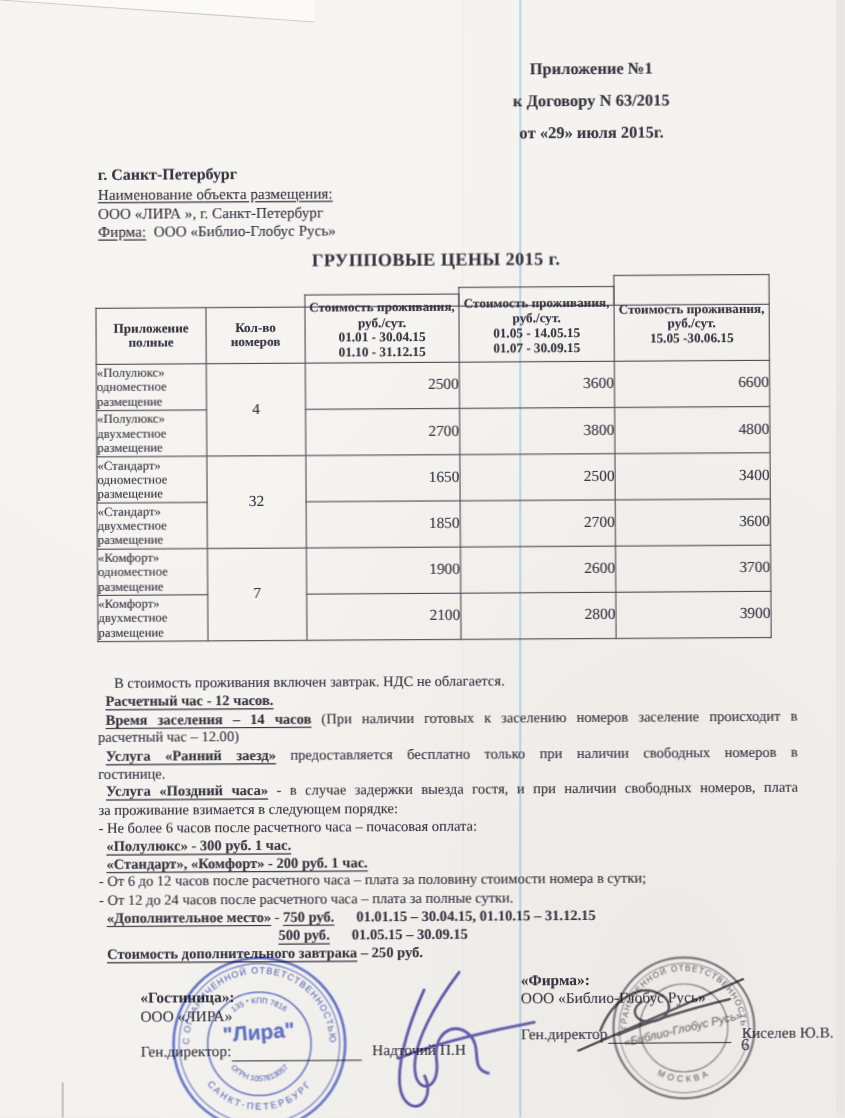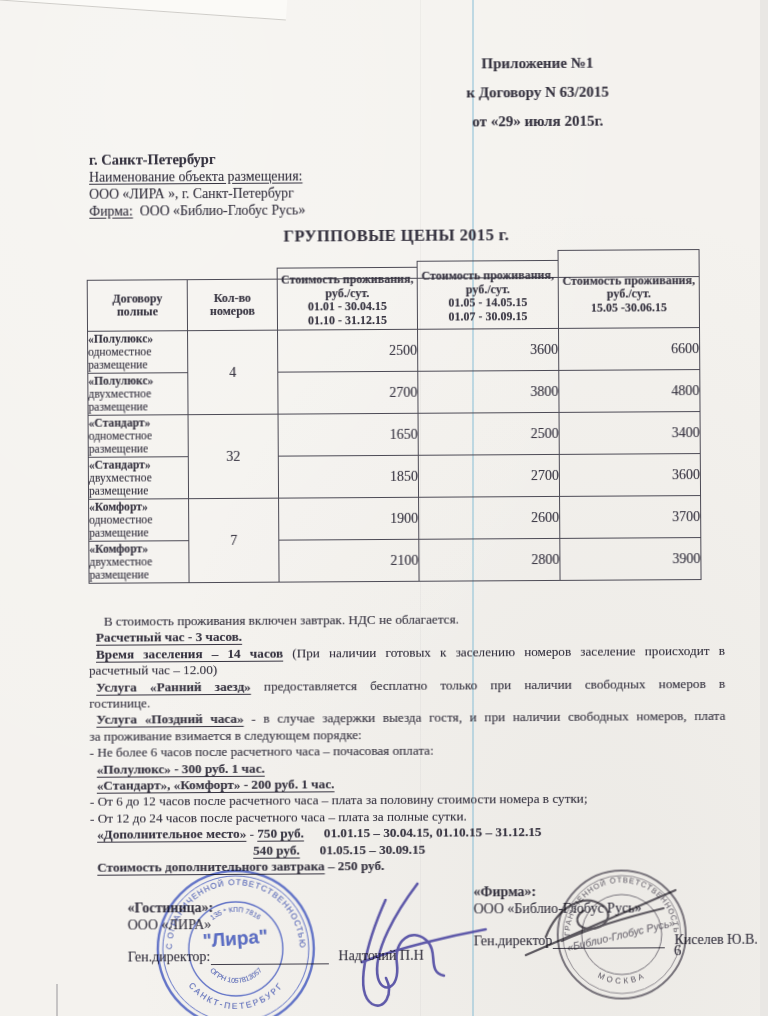--- a/index.html
+++ b/index.html
@@ -45,21 +45,21 @@
     text-align:center; vertical-align:middle; }
   th.price { position:relative; border-top:none; vertical-align:top; }
   th.price .cap { position:absolute; left:-1.2px; right:-1.2px; bottom:100%; height:var(--cap);
     border:1.2px solid #4c4a55; border-bottom:none; }
   th.price .hdr { position:relative; }
   th.c3 .hdr { margin-top:-8px; }
   th.c4 .hdr { margin-top:-14px; }
   th.c5 .hdr { margin-top:-16px; }
   td.cat { height:41px; font-size:11.6px; line-height:13.2px; padding:2px 2px 2px 5px;
     vertical-align:middle; }
-  td.cat .cn { font-weight:bold; }
+  td.cat .cn { font-weight:normal; }
   td.cnt { text-align:center; vertical-align:middle; font-size:14px; }
   td.pr  { text-align:right; vertical-align:middle; font-size:14px; }
 
   
   .notes { position:absolute; top:612px; left:85px; width:636px; font-size:13.2px; line-height:16.4px; }
   .ln { min-height:16.4px; }
   .ind1 { padding-left:15px; }
   .lead { padding-left:7px; }
   .just { text-align:justify; text-align-last:justify; }
   .bu { font-weight:bold; text-decoration:underline; text-underline-offset:2.5px; }
@@ -117,21 +117,21 @@
         <colgroup>
             <col style="width:100px">
             <col style="width:90px">
             <col style="width:140px">
             <col style="width:141px">
             <col style="width:141px">
           </colgroup>
         <thead>
           <tr>
             <th class="c1">
-              <div>Договору</div>
+              <div>Приложение</div>
               <div>полные</div>
             </th>
             <th class="c2">
               <div>Кол-во</div>
               <div>номеров</div>
             </th>
             <th class="price c3" style="--cap:11px">
               <div class="cap"></div>
               <div class="hdr">
                 <div>Стоимость проживания,</div>
@@ -222,34 +222,34 @@
             <td class="pr">2100</td>
             <td class="pr">2800</td>
             <td class="pr">3900</td>
           </tr>
         </tbody>
       </table>
     </div>
 
     <div class="notes">
       <div class="ln ind1">В стоимость проживания включен завтрак. НДС не облагается.</div>
-      <div class="ln lead"><span class="bu">Расчетный час - 3 часов.</span></div>
+      <div class="ln lead"><span class="bu">Расчетный час - 12 часов.</span></div>
       <div class="ln lead just"><span class="bu">Время заселения – 14 часов</span><span> (При наличии готовых к заселению номеров заселение происходит в</span></div>
       <div class="ln">расчетный час – 12.00)</div>
       <div class="ln lead just"><span class="bu">Услуга «Ранний заезд»</span><span> предоставляется бесплатно только при наличии свободных номеров в</span></div>
       <div class="ln">гостинице.</div>
       <div class="ln lead just"><span class="bu">Услуга «Поздний часа»</span><span> - в случае задержки выезда гостя, и при наличии свободных номеров, плата</span></div>
       <div class="ln">за проживание взимается в следующем порядке:</div>
       <div class="ln">- Не более 6 часов после расчетного часа – почасовая оплата:</div>
       <div class="ln lead"><span class="bu">«Полулюкс» - 300 руб. 1 час.</span></div>
       <div class="ln lead"><span class="bu">«Стандарт», «Комфорт» - 200 руб. 1 час.</span></div>
       <div class="ln">- От 6 до 12 часов после расчетного часа – плата за половину стоимости номера в сутки;</div>
       <div class="ln">- От 12 до 24 часов после расчетного часа – плата за полные сутки.</div>
       <div class="ln lead"><span class="bu">«Дополнительное место»</span><span> - </span><span class="bu">750 руб.</span><span class="b dates">01.01.15 – 30.04.15, 01.10.15 – 31.12.15</span></div>
-      <div class="ln extra2"><span class="bu">540 руб.</span><span class="b dates">01.05.15 – 30.09.15</span></div>
+      <div class="ln extra2"><span class="bu">500 руб.</span><span class="b dates">01.05.15 – 30.09.15</span></div>
       <div class="ln lead"><span class="bu">Стоимость дополнительного завтрака</span><span class="b"> – 250 руб.</span></div>
     </div>
 
     <div class="sig-block sig-hotel">
       <div class="sig-role">«Гостиница»:</div>
       <div>ООО «ЛИРА»</div>
       <div class="sig-line">
         <span>Ген.директор:</span>
         <span class="sig-rule"></span>
         <span class="sig-name">Надточий П.Н</span>

